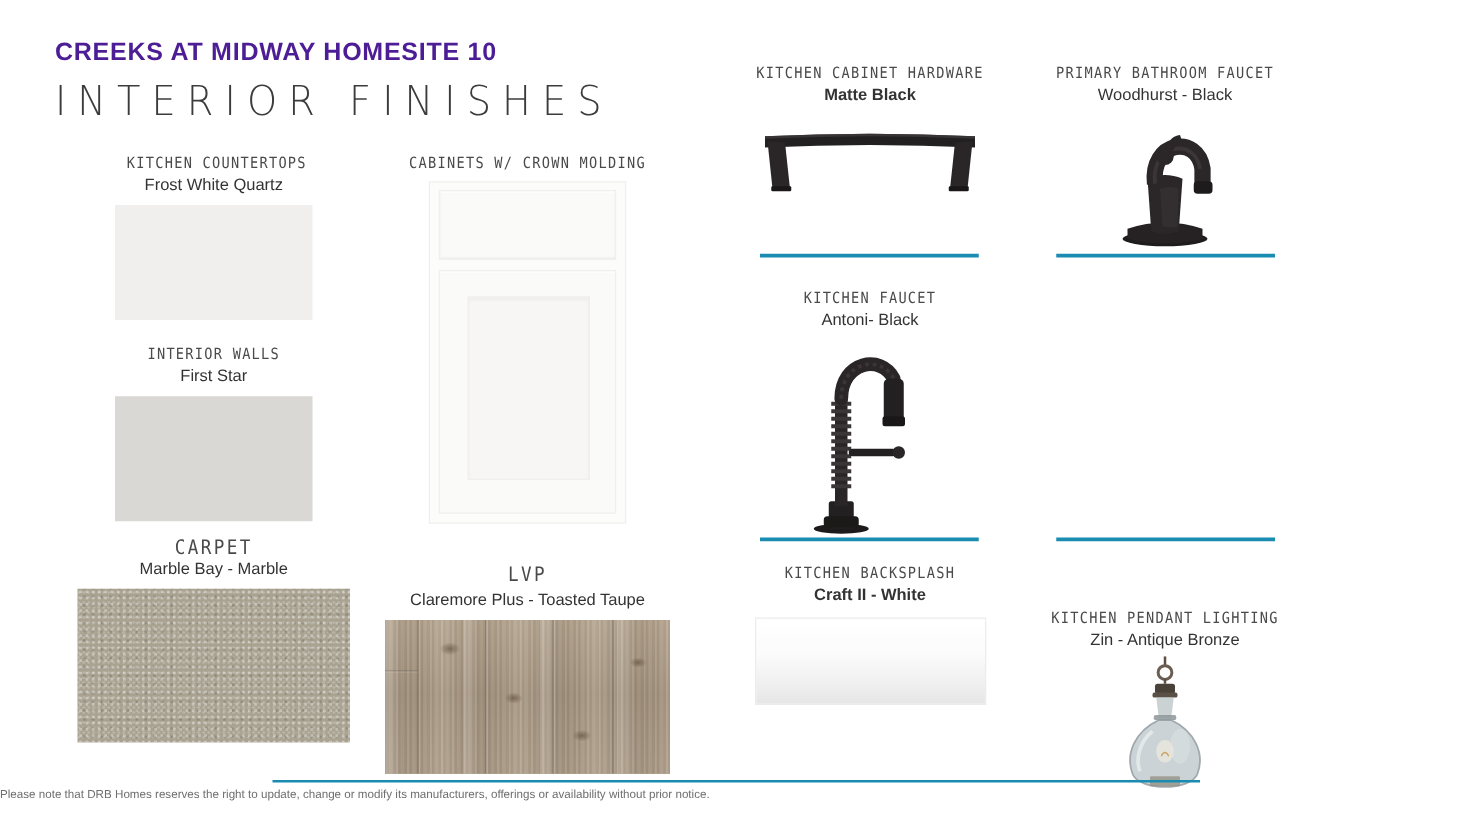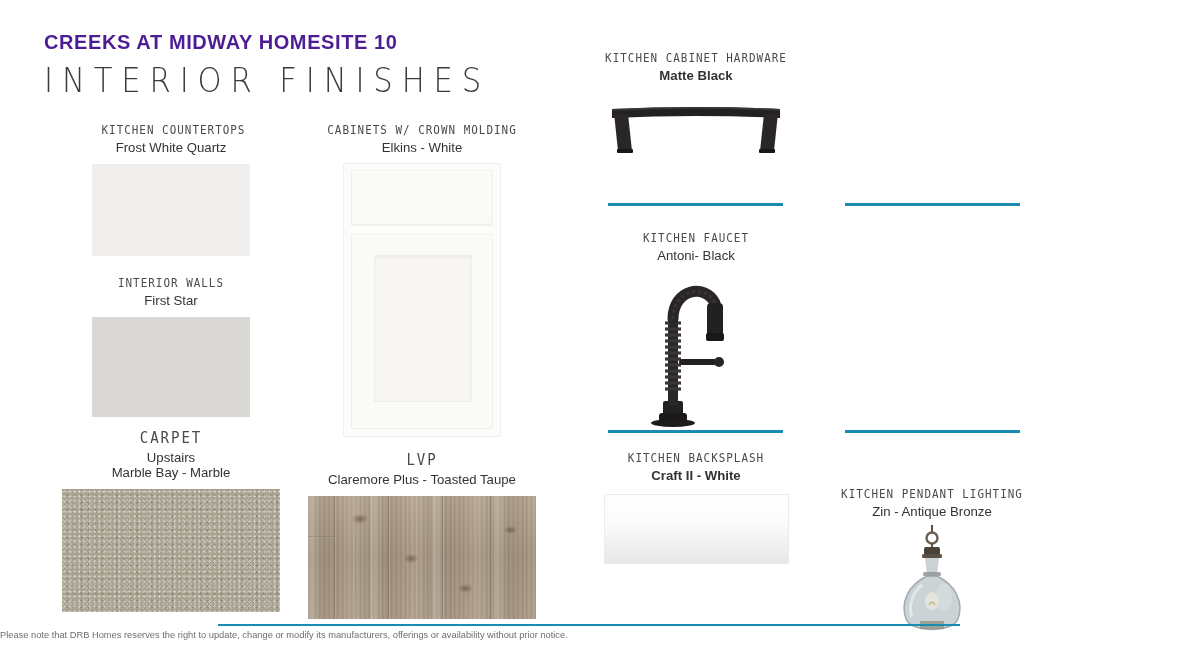--- a/index.html
+++ b/index.html
@@ -150,30 +150,28 @@
     <div class="caption">
       <div class="cap-head">INTERIOR WALLS</div>
       <div class="cap-sub">First Star</div>
     </div>
     <div class="swatch sw-walls" style="margin-top:9px;"></div>
   </div>
 
   <div class="tile" style="left:62px; top:428px; width:218px;">
     <div class="caption">
       <div class="cap-head big">CARPET</div>
-      <div class="cap-sub">Upstairs</div>
       <div class="cap-sub2">Marble Bay - Marble</div>
     </div>
     <div class="swatch sw-carpet" style="margin-top:9px;"></div>
   </div>
 
   <div class="tile" style="left:308px; top:122px; width:228px;">
     <div class="caption">
       <div class="cap-head">CABINETS W/ CROWN MOLDING</div>
-      <div class="cap-sub">Elkins - White</div>
     </div>
     <div style="display:flex; justify-content:center; margin-top:9px;">
       <div class="cabinet">
         <div class="cab-drawer"></div>
         <div class="cab-door">
           <div class="cab-panel"></div>
         </div>
       </div>
     </div>
   </div>
@@ -260,20 +258,45 @@
   <div class="tile" style="left:586px; top:450px; width:220px;">
     <div class="caption">
       <div class="cap-head">KITCHEN BACKSPLASH</div>
       <div class="cap-sub bold">Craft II - White</div>
     </div>
     <div style="display:flex; justify-content:center; margin-top:11px;">
       <div class="swatch sw-backsplash" style="width:185px;"></div>
     </div>
   </div>
 
+  <div class="tile" style="left:822px; top:50px; width:220px;">
+    <div class="caption">
+      <div class="cap-head">PRIMARY BATHROOM FAUCET</div>
+      <div class="cap-sub">Woodhurst - Black</div>
+    </div>
+    <div style="display:flex; justify-content:center; margin-top:8px;">
+      <svg width="120" height="110" viewBox="0 0 120 110">
+
+        <ellipse cx="60" cy="100" rx="34" ry="6" fill="#1f1c1d"></ellipse>
+        <path d="M30 92 q30 -10 60 0 l0 8 q-30 8 -60 0 Z" fill="#262223"></path>
+
+        <path d="M46 52 q14 -6 28 0 l-3 42 q-11 4 -22 0 Z" fill="#2b2728"></path>
+
+        <path d="M52 56 C48 22 86 16 90 44 L90 58" fill="none" stroke="#2b2728" stroke-width="13" stroke-linejoin="round"></path>
+        <path d="M52 56 C48 24 84 18 88 44" fill="none" stroke="#494243" stroke-width="3" opacity=".55"></path>
+
+        <rect x="83" y="54" width="15" height="10" rx="3" fill="#1e1b1c"></rect>
+
+        <path d="M60 30 q3 -12 12 -13 l2 6 q-7 2 -8 9 Z" fill="#2b2728"></path>
+        <circle cx="60" cy="34" r="7" fill="#2b2728"></circle>
+
+        <path d="M56 60 q8 -3 15 0 l-1 30 q-6 2 -12 0 Z" fill="#3b3536" opacity=".5"></path>
+      </svg>
+    </div>
+  </div>
 
   <div class="rule" style="left:845px; top:203px; width:175px; background:#1b8cb1;"></div>
 
 
   <div class="rule" style="left:845px; top:430px; width:175px; background:#1b8cb1;"></div>
 
   <div class="tile" style="left:822px; top:450px; width:220px;margin-top:36px;">
     <div class="caption">
       <div class="cap-head">KITCHEN PENDANT LIGHTING</div>
       <div class="cap-sub">Zin - Antique Bronze</div>

